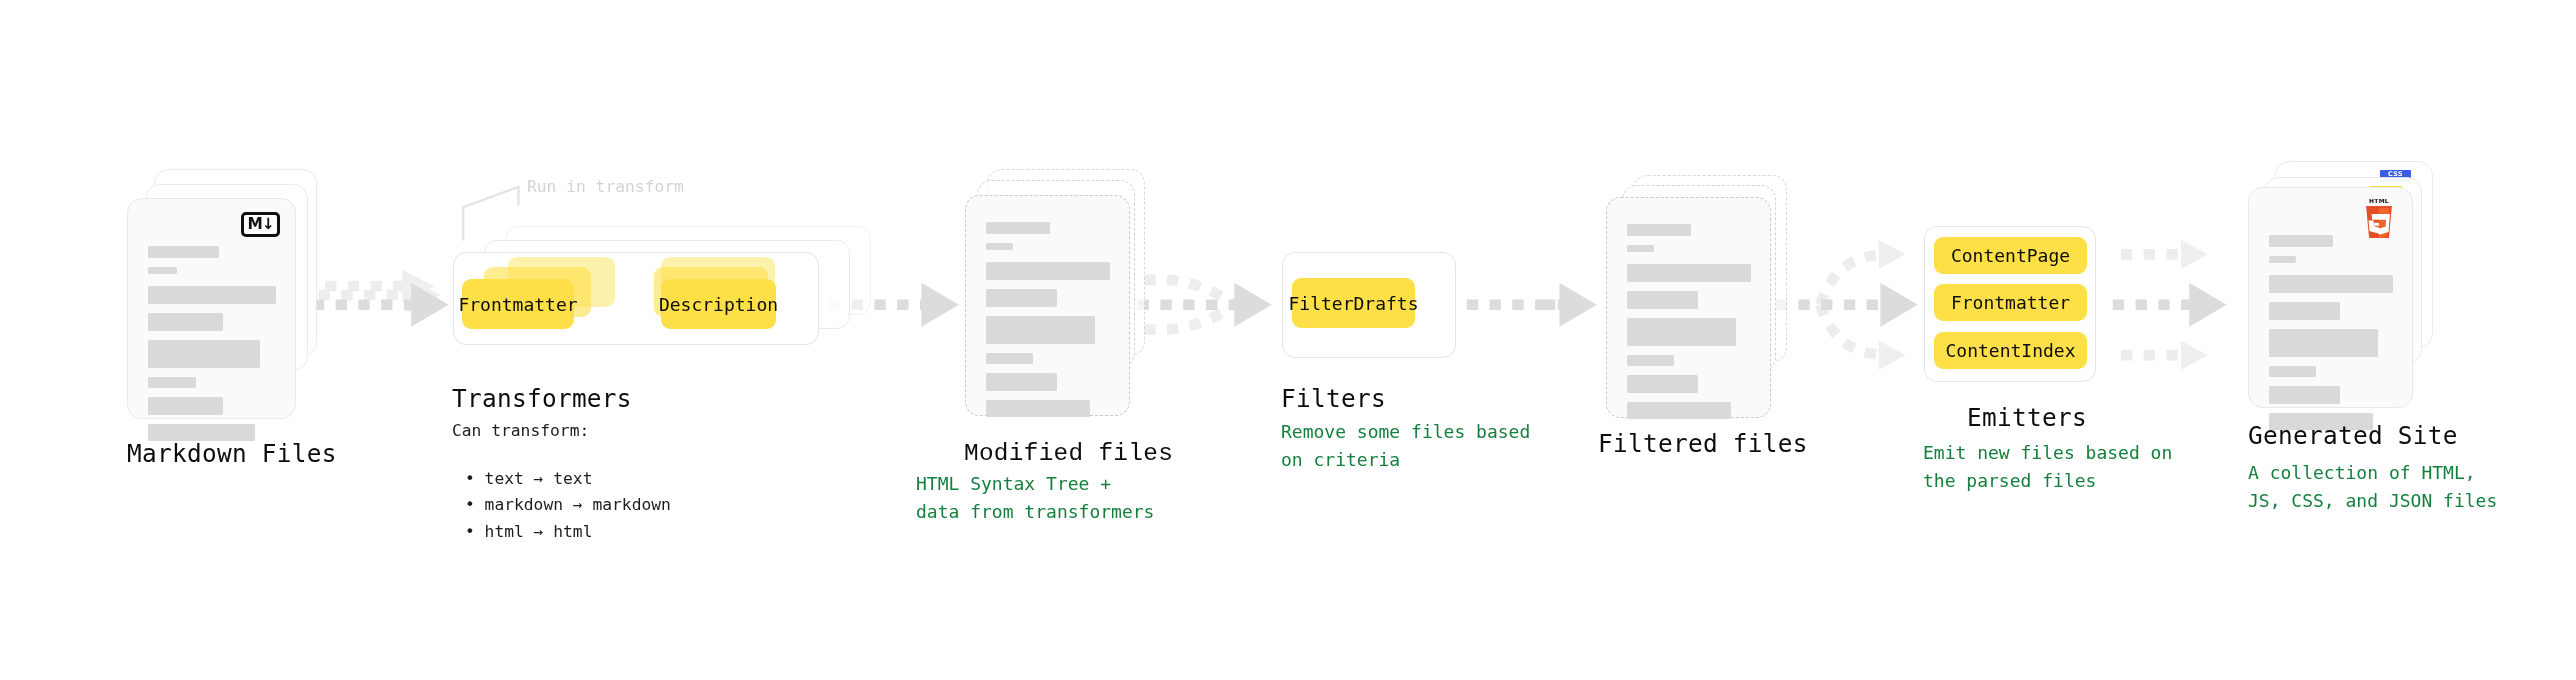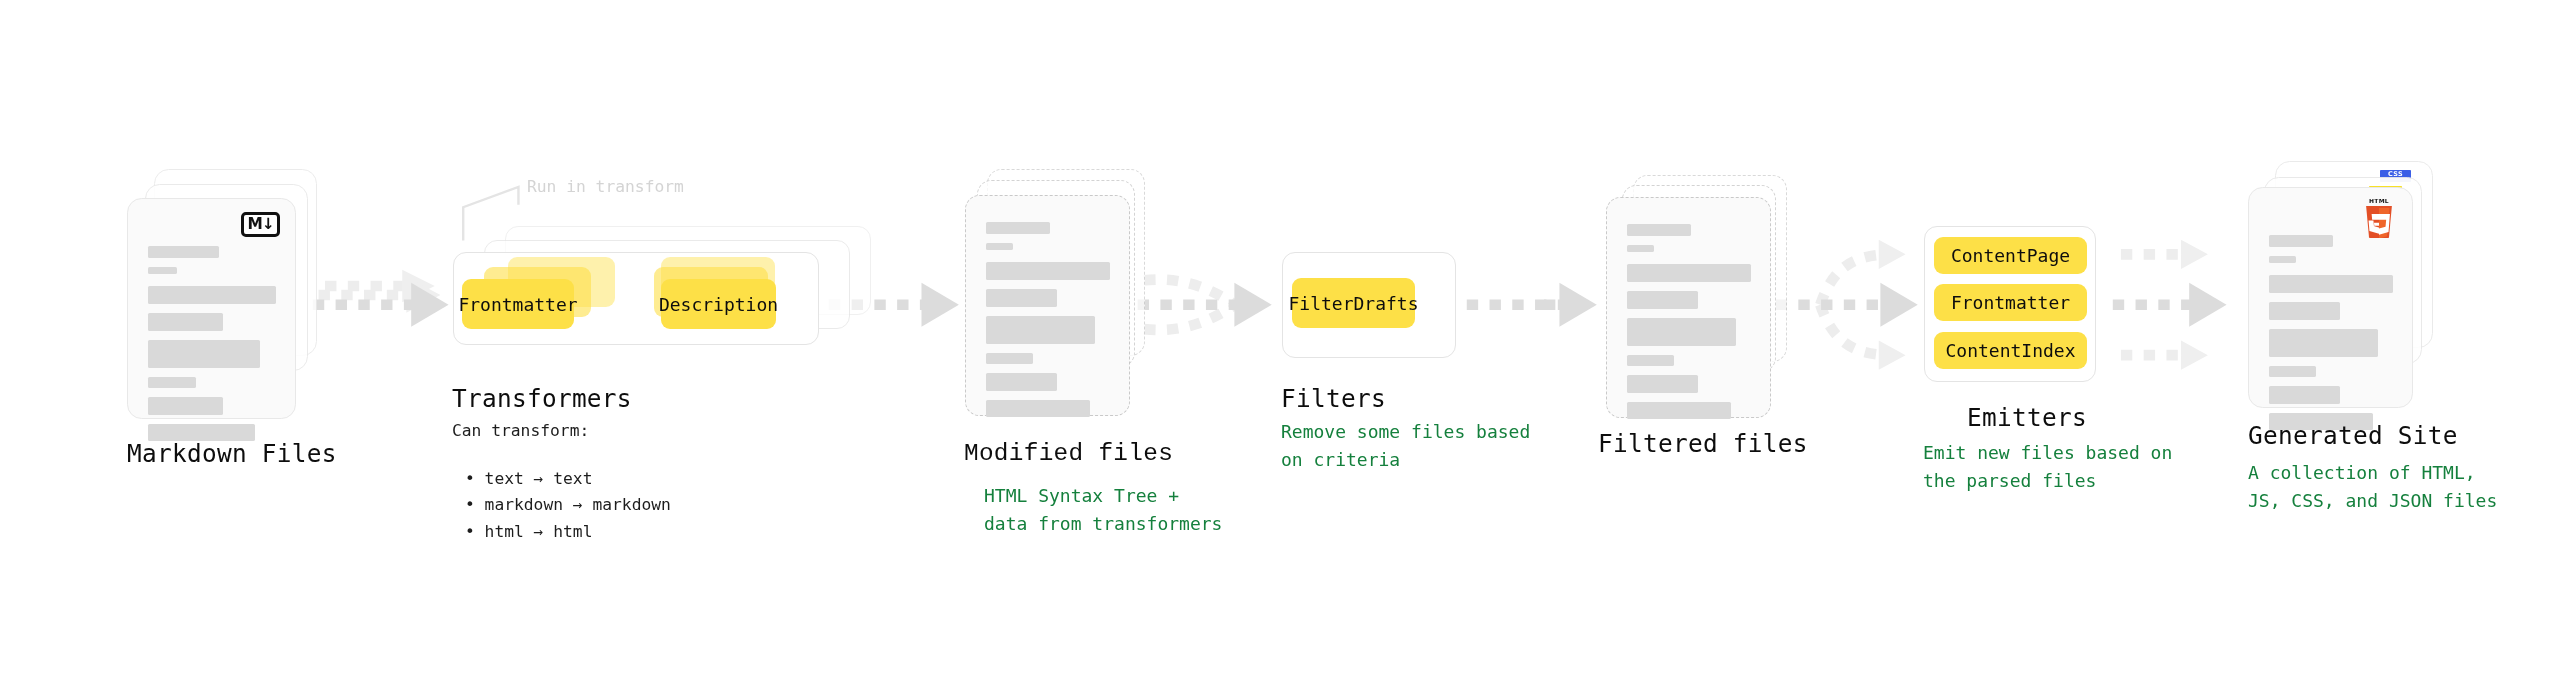--- a/index.html
+++ b/index.html
@@ -221,21 +221,21 @@
         <div class="bar" style="width:22%; height:6.5px;"></div>
         <div class="bar" style="width:100%; height:18px; margin-top:3.3px;"></div>
         <div class="bar" style="width:58%; height:18px;"></div>
         <div class="bar" style="width:88%; height:28px;"></div>
         <div class="bar" style="width:38%; height:11.4px;"></div>
         <div class="bar" style="width:58%; height:18px;"></div>
         <div class="bar" style="width:84%; height:16.3px;"></div>
       </div>
     </div>
     <div class="title" style="left:964px; top:440px;font-family:Liberation Mono, monospace;">Modified files</div>
-    <div class="sub" style="left:984px; top:470px;margin-top:12px;">HTML Syntax Tree +
+    <div class="sub" style="left:916px; top:470px;">HTML Syntax Tree +
 data from transformers</div>
   </div>
 
   <div>
     <div class="group-box" style="left:1282px; top:252px; width:174px; height:106px;"></div>
     <div class="pill" style="left:1292px; top:278px; width:123px; height:50px;">FilterDrafts</div>
     <div class="title" style="left:1281px; top:384px;">Filters</div>
     <div class="sub" style="left:1281px; top:418px;">Remove some files based
 on criteria</div>
   </div>

